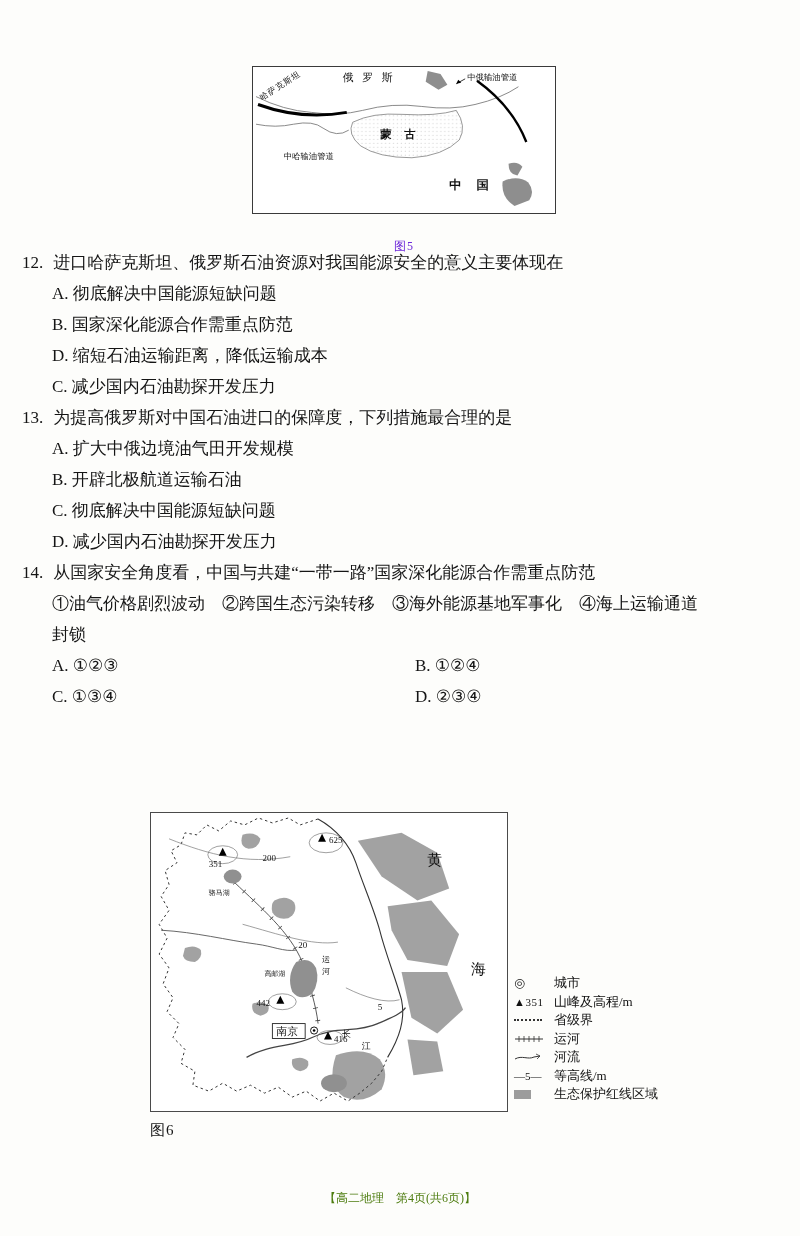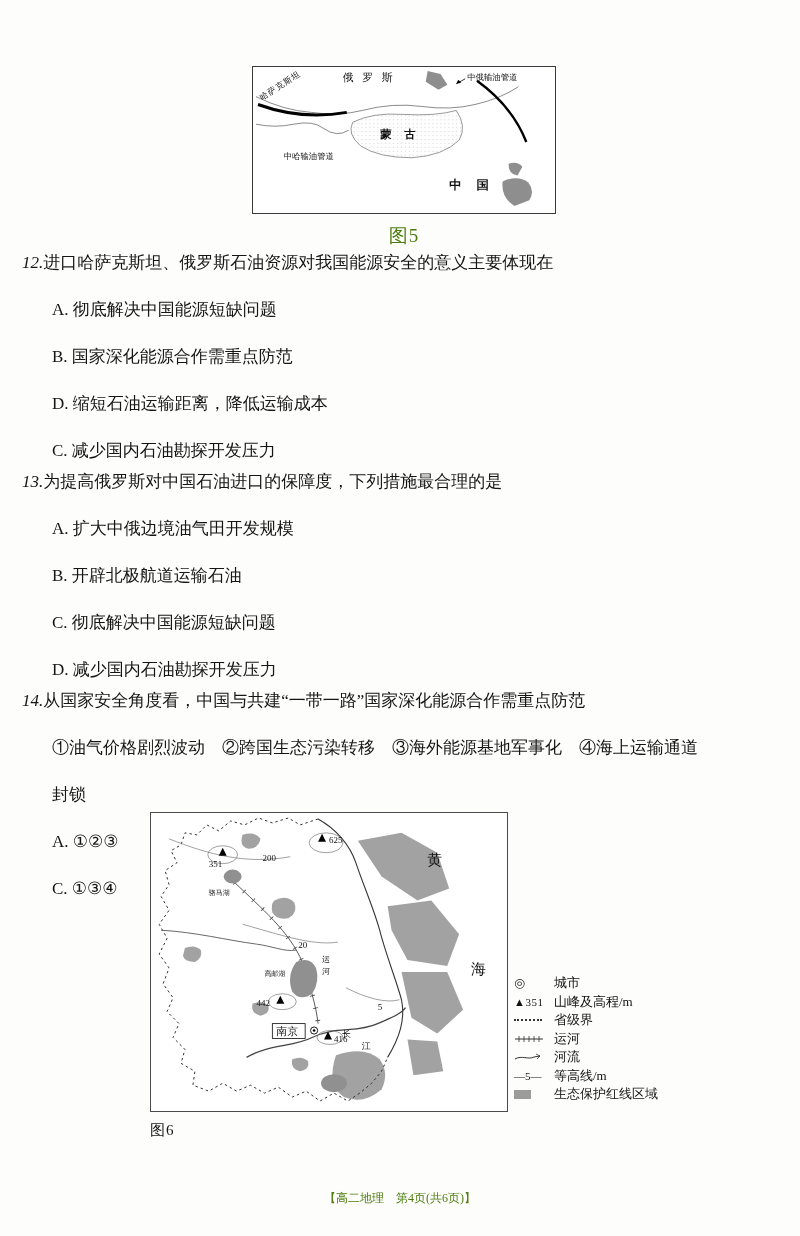--- a/index.html
+++ b/index.html
@@ -9,27 +9,27 @@
     width: 800px; height: 1236px;
     background: #fdfdfb;
     font-family: "Liberation Serif", "DejaVu Serif", serif;
     color: #151515;
     overflow: hidden;
   }
 
   
   .fig5 { position: absolute; left: 252px; top: 66px; width: 304px; text-align: center; }
   .map5 { display: block; width: 304px; height: 148px; border: 1px solid #3a3a3a; background: #fff; }
-  .fig-cap { font-size: 19px; margin-top: 9px; letter-spacing: 1px; color: #4d7c0f; }
+  .fig-cap { font-size: 12px; margin-top: 24px; letter-spacing: 1px; color: #6d28d9; }
 
   
   .qa { position: absolute; left: 22px; top: 247px; width: 756px; font-size: 17px; }
   .line { height: 31px; line-height: 31px; white-space: nowrap; }
-  .qnum { margin-right: 0; font-style: italic; }
-  .opt { padding-left: 30px; margin-top: 16px; }
+  .qnum { margin-right: 10px; }
+  .opt { padding-left: 30px; }
   .cols { position: relative; }
   .colB { position: absolute; left: 393px; top: 0; }
   .passage {
     margin-top: 1px; font-size: 17px; line-height: 31px;
     text-indent: 2em; text-align: justify; white-space: normal;
   }
 
   
   .fig6 { position: absolute; left: 150px; top: 812px; }
   .map6 { display: block; width: 358px; height: 300px; border: 1px solid #4a4a4a; background: #fff; }

